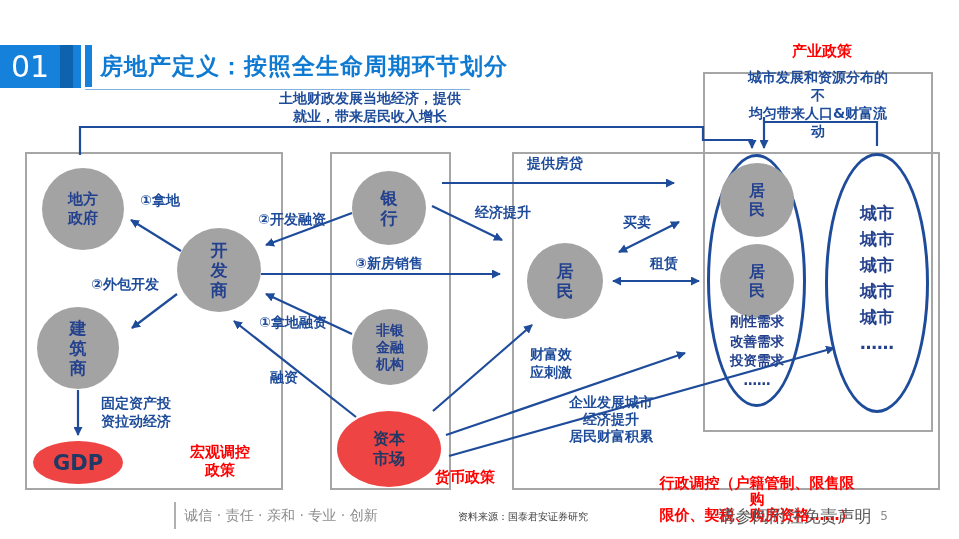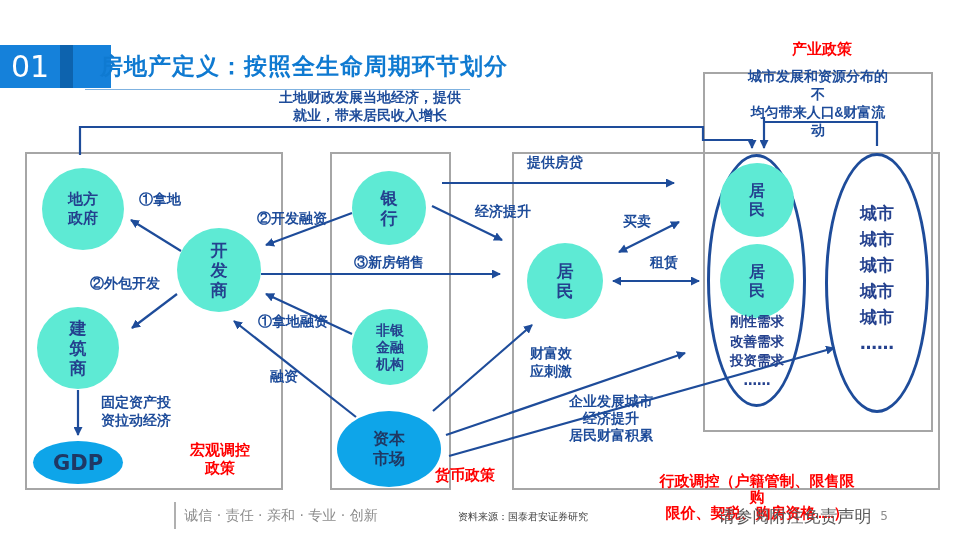--- a/index.html
+++ b/index.html
@@ -1,38 +1,38 @@
 <!DOCTYPE html>
 <html><head>
 <meta charset="utf-8">
 <style>
   html,body{margin:0;padding:0;background:#fff;}
   #slide{position:relative;width:959px;height:539px;background:#ffffff;overflow:hidden;
          font-family:"DejaVu Sans","Liberation Sans",sans-serif;}
   
-  .numbox{position:absolute;left:0;top:45px;width:73px;height:43px;background:#1581da;padding-left:38px;}
+  .numbox{position:absolute;left:0;top:45px;width:81px;height:43px;background:#1581da;}
   .numstripe{position:absolute;left:60px;top:0;width:13px;height:43px;background:#0d63ae;}
   .numtext{position:absolute;left:0;top:0;width:60px;height:43px;color:#fff;font-size:30px;
            display:flex;align-items:center;justify-content:center;}
   .titlebar{position:absolute;left:85px;top:45px;width:7px;height:42px;background:#1581da;}
   .pagetitle{position:absolute;left:100px;top:45px;height:42px;line-height:42px;
              color:#0f7ad1;font-size:23px;font-weight:bold;letter-spacing:1px;}
   .titleunderline{position:absolute;left:85px;top:89px;width:385px;height:0;border-top:1px solid #7fb2e0;}
   
   .gbox{position:absolute;border:2.5px solid #a6a6a6;box-sizing:border-box;background:transparent;}
   
   .bigellipse{position:absolute;border:3px solid #1e4c9a;border-radius:50%;box-sizing:border-box;background:transparent;}
   
-  .node{position:absolute;border-radius:50%;background:#5eead4;color:#24418e;
+  .node{position:absolute;border-radius:50%;background:#a3a3a3;color:#24418e;
         display:flex;align-items:center;justify-content:center;text-align:center;
         white-space:pre-line;font-weight:600;}
-  .node.gray{background:#0ea5e9;color:#1f3864;}
+  .node.gray{background:#ef4444;color:#1f3864;}
   
   .lbl{position:absolute;transform:translate(-50%,-50%);color:#1e4c9a;white-space:pre-line;
-       text-align:center;font-weight:600;font-size:14px;line-height:18px;font-family:Liberation Mono, monospace;}
+       text-align:center;font-weight:600;font-size:14px;line-height:18px;}
   .lbl.red{color:#ff0000;font-weight:bold;}
   .liststack{position:absolute;transform:translateX(-50%);color:#24418e;white-space:pre-line;
              text-align:center;font-weight:600;}
   
   .footline{position:absolute;left:174px;top:502px;width:0;height:27px;border-left:2px solid #b0b0b0;}
   .foot{position:absolute;transform:translate(-50%,-50%);white-space:nowrap;}
   svg.overlay{position:absolute;left:0;top:0;pointer-events:none;}
 </style>
 </head>
 <body>

